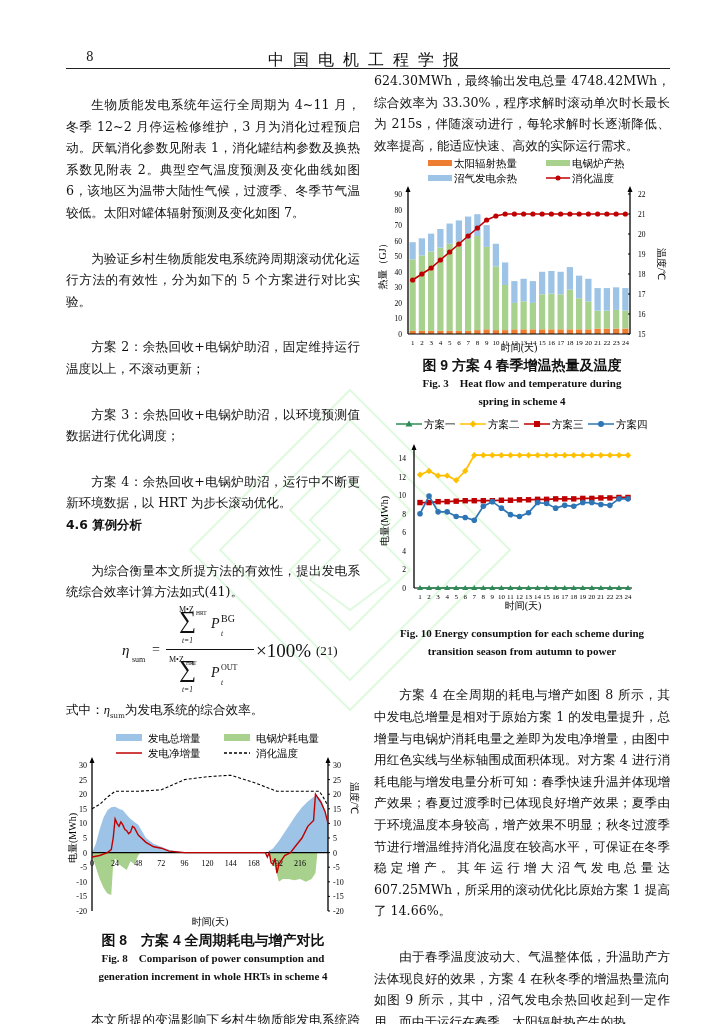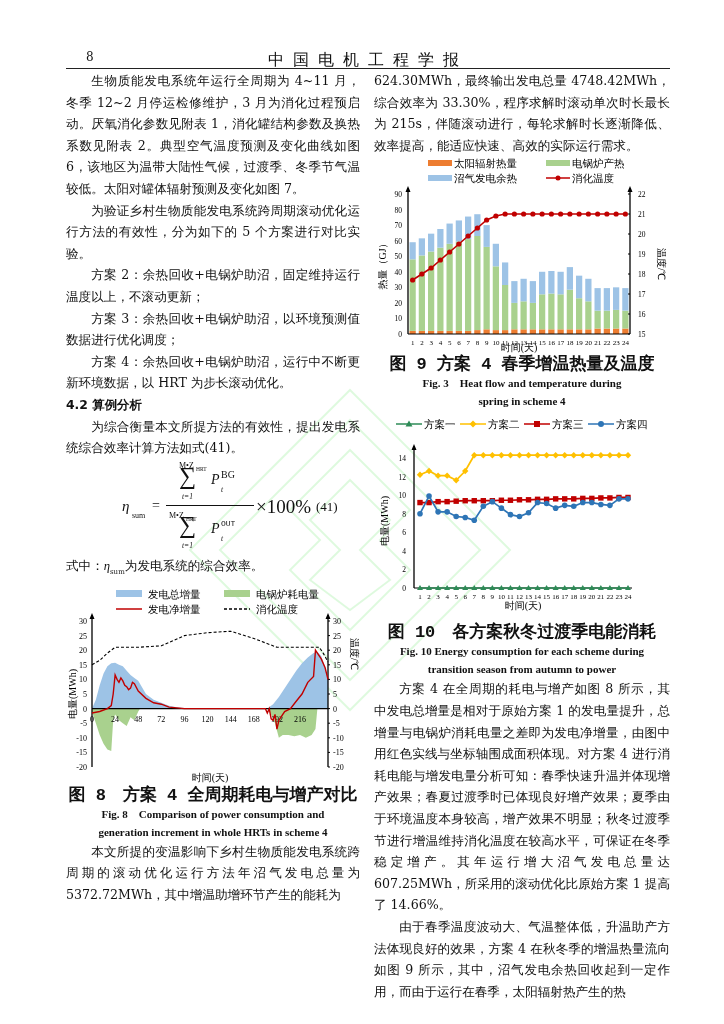--- a/index.html
+++ b/index.html
@@ -4,25 +4,25 @@
 <style>
   html,body{margin:0;padding:0;background:#fff;}
   body{width:724px;height:1024px;position:relative;overflow:hidden;font-family:"DejaVu Serif","Liberation Serif",serif;color:#111;}
   .header{position:absolute;left:66px;top:48px;width:604px;height:20px;border-bottom:1.2px solid #222;}
   .header .pnum{position:absolute;left:20px;top:2px;font-size:12px;}
   .header .jtitle{position:absolute;left:0;right:0;text-align:center;top:2px;font-size:16px;letter-spacing:9px;}
   .col{position:absolute;font-size:12.6px;line-height:21.6px;text-align:justify;}
   .colL{left:66px;width:294px;top:70px;}
   .colR{left:374px;width:296px;top:70px;}
   .p{margin:0;}
-  .ind{text-indent:2em;}
+  .ind{text-indent:2em;margin-top:24px;}
   .sec{font-family:"DejaVu Sans","Liberation Sans",sans-serif;font-weight:bold;font-size:12.4px;}
   .formula{position:relative;height:96px;font-family:"Liberation Serif",serif;}
   .cap{text-align:center;font-family:"Liberation Serif",serif;font-weight:bold;line-height:18px;}
-  .capcn{font-size:17px;font-family:Liberation Mono, monospace;}
+  .capcn{font-size:14px;font-family:Liberation Sans, sans-serif;}
   .capen{font-size:11px;}
   svg text{font-family:"Liberation Serif",serif;}
   .watermark{position:absolute;left:180px;top:380px;width:340px;height:340px;pointer-events:none;opacity:0.5;}
 </style>
 </head>
 <body>
 
 <div class="header">
   <span class="pnum">8</span>
   <span class="jtitle">中国电机工程学报</span>
@@ -36,21 +36,21 @@
     <path d="M130 140 L170 100 L210 140 L180 170 L210 200 L170 230 L130 200 L160 170 Z"></path>
   </g>
 </svg>
 
 <div class="col colL">
   <p class="p ind">生物质能发电系统年运行全周期为 4~11 月，冬季 12~2 月停运检修维护，3 月为消化过程预启动。厌氧消化参数见附表 1，消化罐结构参数及换热系数见附表 2。典型空气温度预测及变化曲线如图 6，该地区为温带大陆性气候，过渡季、冬季节气温较低。太阳对罐体辐射预测及变化如图 7。</p>
   <p class="p ind">为验证乡村生物质能发电系统跨周期滚动优化运行方法的有效性，分为如下的 5 个方案进行对比实验。</p>
   <p class="p ind">方案 2：余热回收+电锅炉助沼，固定维持运行温度以上，不滚动更新；</p>
   <p class="p ind">方案 3：余热回收+电锅炉助沼，以环境预测值数据进行优化调度；</p>
   <p class="p ind">方案 4：余热回收+电锅炉助沼，运行中不断更新环境数据，以 HRT 为步长滚动优化。</p>
-  <p class="p sec">4.2  算例分析</p>
+  <p class="p sec">4.6  算例分析</p>
   <p class="p ind">为综合衡量本文所提方法的有效性，提出发电系统综合效率计算方法如式(41)。</p>
 
   <div class="formula">
     <span style="position:absolute;left:56px;top:37px;font-size:15px;font-style:italic;">η</span>
     <span style="position:absolute;left:66px;top:46px;font-size:8px;">sum</span>
     <span style="position:absolute;left:86px;top:36px;font-size:14px;">=</span>
 
     <span style="position:absolute;left:113px;top:-4px;font-size:8px;">M•Z</span>
     <span style="position:absolute;left:130px;top:0px;font-size:5.5px;">HRT</span>
     <span style="position:absolute;left:113px;top:4px;font-size:24px;line-height:26px;">∑</span>
@@ -60,23 +60,23 @@
     <span style="position:absolute;left:155px;top:20px;font-size:7.5px;font-style:italic;">t</span>
 
     <div style="position:absolute;left:100px;top:46px;width:88px;border-top:1px solid #111;"></div>
     <span style="position:absolute;left:190px;top:37px;font-size:19px;">×100%</span>
 
     <span style="position:absolute;left:103px;top:46px;font-size:8px;">M•Z</span>
     <span style="position:absolute;left:120px;top:50px;font-size:5.5px;">HRT</span>
     <span style="position:absolute;left:113px;top:53px;font-size:24px;line-height:26px;">∑</span>
     <span style="position:absolute;left:116px;top:76px;font-size:7.5px;font-style:italic;">t=1</span>
     <span style="position:absolute;left:145px;top:59px;font-size:14px;font-style:italic;">P</span>
-    <span style="position:absolute;left:155px;top:54px;font-size:8px;font-family:Liberation Mono, monospace;">OUT</span>
+    <span style="position:absolute;left:155px;top:54px;font-size:8px;">OUT</span>
     <span style="position:absolute;left:155px;top:69px;font-size:7.5px;font-style:italic;">t</span>
-    <span style="position:absolute;left:250px;top:37px;font-size:13px;">(41)</span>
+    <span style="position:absolute;left:250px;top:37px;font-size:13px;">(21)</span>
   </div>
 
   <p class="p">
     <span>式中：</span><span style="font-style:italic;font-family:'Liberation Serif',serif;">η</span><sub style="font-size:7px;">sum</sub><span>为发电系统的综合效率。</span>
   </p>
 
   <svg width="294" height="200" style="display:block;margin-top:2px;" viewBox="0 0 294 200">
 
     <g font-size="10.5" font-family="DejaVu Sans, sans-serif">
       <rect x="50" y="5" width="26" height="7" fill="#9DC3E6"></rect>
@@ -488,20 +488,19 @@
         <circle cx="226.86956521739128" cy="88.42857142857142" r="2.8" fill="#2E75B6"></circle>
         <circle cx="235.91304347826085" cy="89.35714285714285" r="2.8" fill="#2E75B6"></circle>
         <circle cx="244.9565217391304" cy="82.85714285714286" r="2.8" fill="#2E75B6"></circle>
         <circle cx="253.99999999999997" cy="82.85714285714286" r="2.8" fill="#2E75B6"></circle>
         <text x="14" y="105" font-size="10" text-anchor="middle" transform="rotate(-90 14 105)" font-family="DejaVu Sans, sans-serif">电量(MWh)</text>
         <text x="149" y="193" font-size="10" text-anchor="middle" font-family="DejaVu Sans, sans-serif">时间(天)</text>
       </g>
   </svg>
 
   <div class="cap" style="margin-top:6px;">
-    <div class="capcn">图 10　各方案秋冬过渡季电能消耗</div>
     <div class="capen">Fig. 10 Energy consumption for each scheme during</div>
     <div class="capen">transition season from autumn to power</div>
   </div>
 
   <p class="p ind">方案 4 在全周期的耗电与增产如图 8 所示，其中发电总增量是相对于原始方案 1 的发电量提升，总增量与电锅炉消耗电量之差即为发电净增量，由图中用红色实线与坐标轴围成面积体现。对方案 4 进行消耗电能与增发电量分析可知：春季快速升温并体现增产效果；春夏过渡季时已体现良好增产效果；夏季由于环境温度本身较高，增产效果不明显；秋冬过渡季节进行增温维持消化温度在较高水平，可保证在冬季稳定增产。其年运行增大沼气发电总量达 607.25MWh，所采用的滚动优化比原始方案 1 提高了 14.66%。</p>
   <p class="p ind">由于春季温度波动大、气温整体低，升温助产方法体现良好的效果，方案 4 在秋冬季的增温热量流向如图 9 所示，其中，沼气发电余热回收起到一定作用，而由于运行在春季，太阳辐射热产生的热</p>
 </div>
 
 </body></html>

